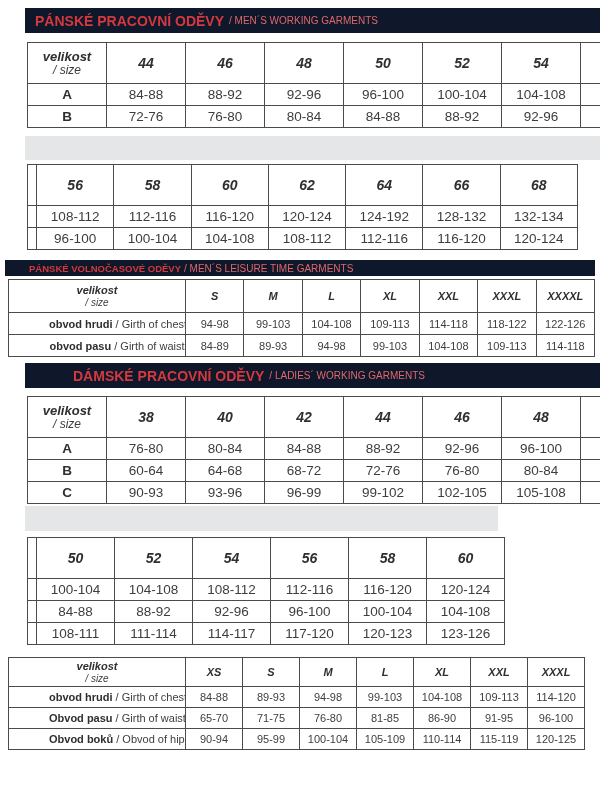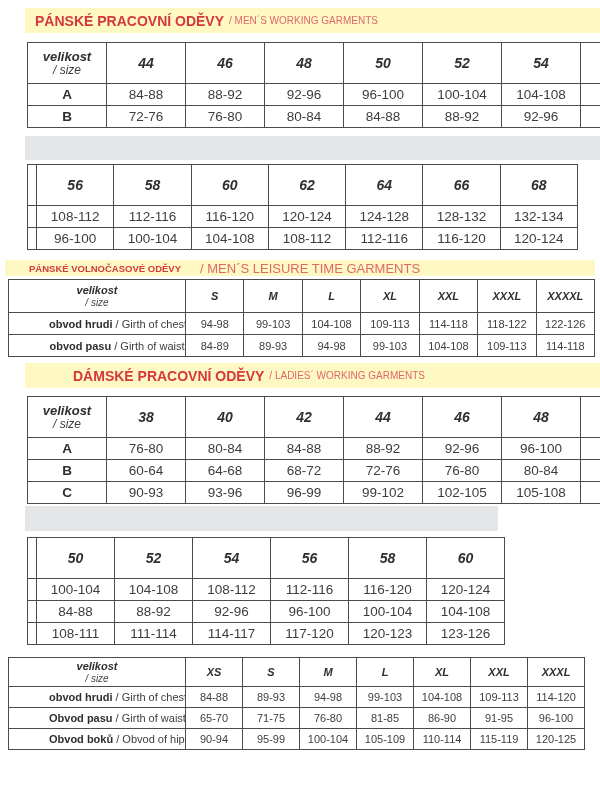--- a/index.html
+++ b/index.html
@@ -5,33 +5,33 @@
   html, body {
     margin: 0; padding: 0;
     width: 600px; height: 800px;
     overflow: hidden;
     background: #ffffff;
     font-family: "Liberation Sans", "DejaVu Sans", sans-serif;
   }
 
   
   .band {
-    background: #fef9c3;
+    background: #0f172a;
     display: flex; align-items: center;
     box-sizing: border-box;
   }
   .band.main { height: 25px; padding-left: 10px; width: 575px; }
   #band-mens-working  { margin: 8px 0 0 25px; }
   #band-ladies-working{ margin: 6px 0 0 25px; padding-left: 48px; }
   .band.small { height: 16px; padding-left: 24px; width: 590px; margin: 10px 0 0 5px; }
 
   .title-b { color: #d5383e; font-weight: bold; font-size: 14px; white-space: nowrap; }
   .title-r { color: #e0676b; font-weight: normal; font-size: 10px; margin-left: 5px; white-space: nowrap; }
   .band.small .title-b { font-size: 9.5px; }
-  .band.small .title-r { font-size: 13px; margin-left: 19px; }
+  .band.small .title-r { font-size: 10px; margin-left: 3px; }
 
   
   .sep { background: #e5e6e7; }
   #sep-mens   { height: 24px; margin: 8px 0 0 25px; width: 575px; }
   #sep-ladies { height: 25px; margin: 2px 0 0 25px; width: 473px; }
 
   
   table { border-collapse: collapse; table-layout: fixed; }
   th, td {
     border: 1.5px solid #4b4b4b;
@@ -144,21 +144,21 @@
         <th class="size-col">68</th>
       </tr>
     </thead>
     <tbody>
       <tr>
         <td class="sliver"></td>
         <td class="val">108-112</td>
         <td class="val">112-116</td>
         <td class="val">116-120</td>
         <td class="val">120-124</td>
-        <td class="val">124-128</td>
+        <td class="val">124-192</td>
         <td class="val">128-132</td>
         <td class="val">132-134</td>
       </tr>
       <tr>
         <td class="sliver"></td>
         <td class="val">96-100</td>
         <td class="val">100-104</td>
         <td class="val">104-108</td>
         <td class="val">108-112</td>
         <td class="val">112-116</td>

